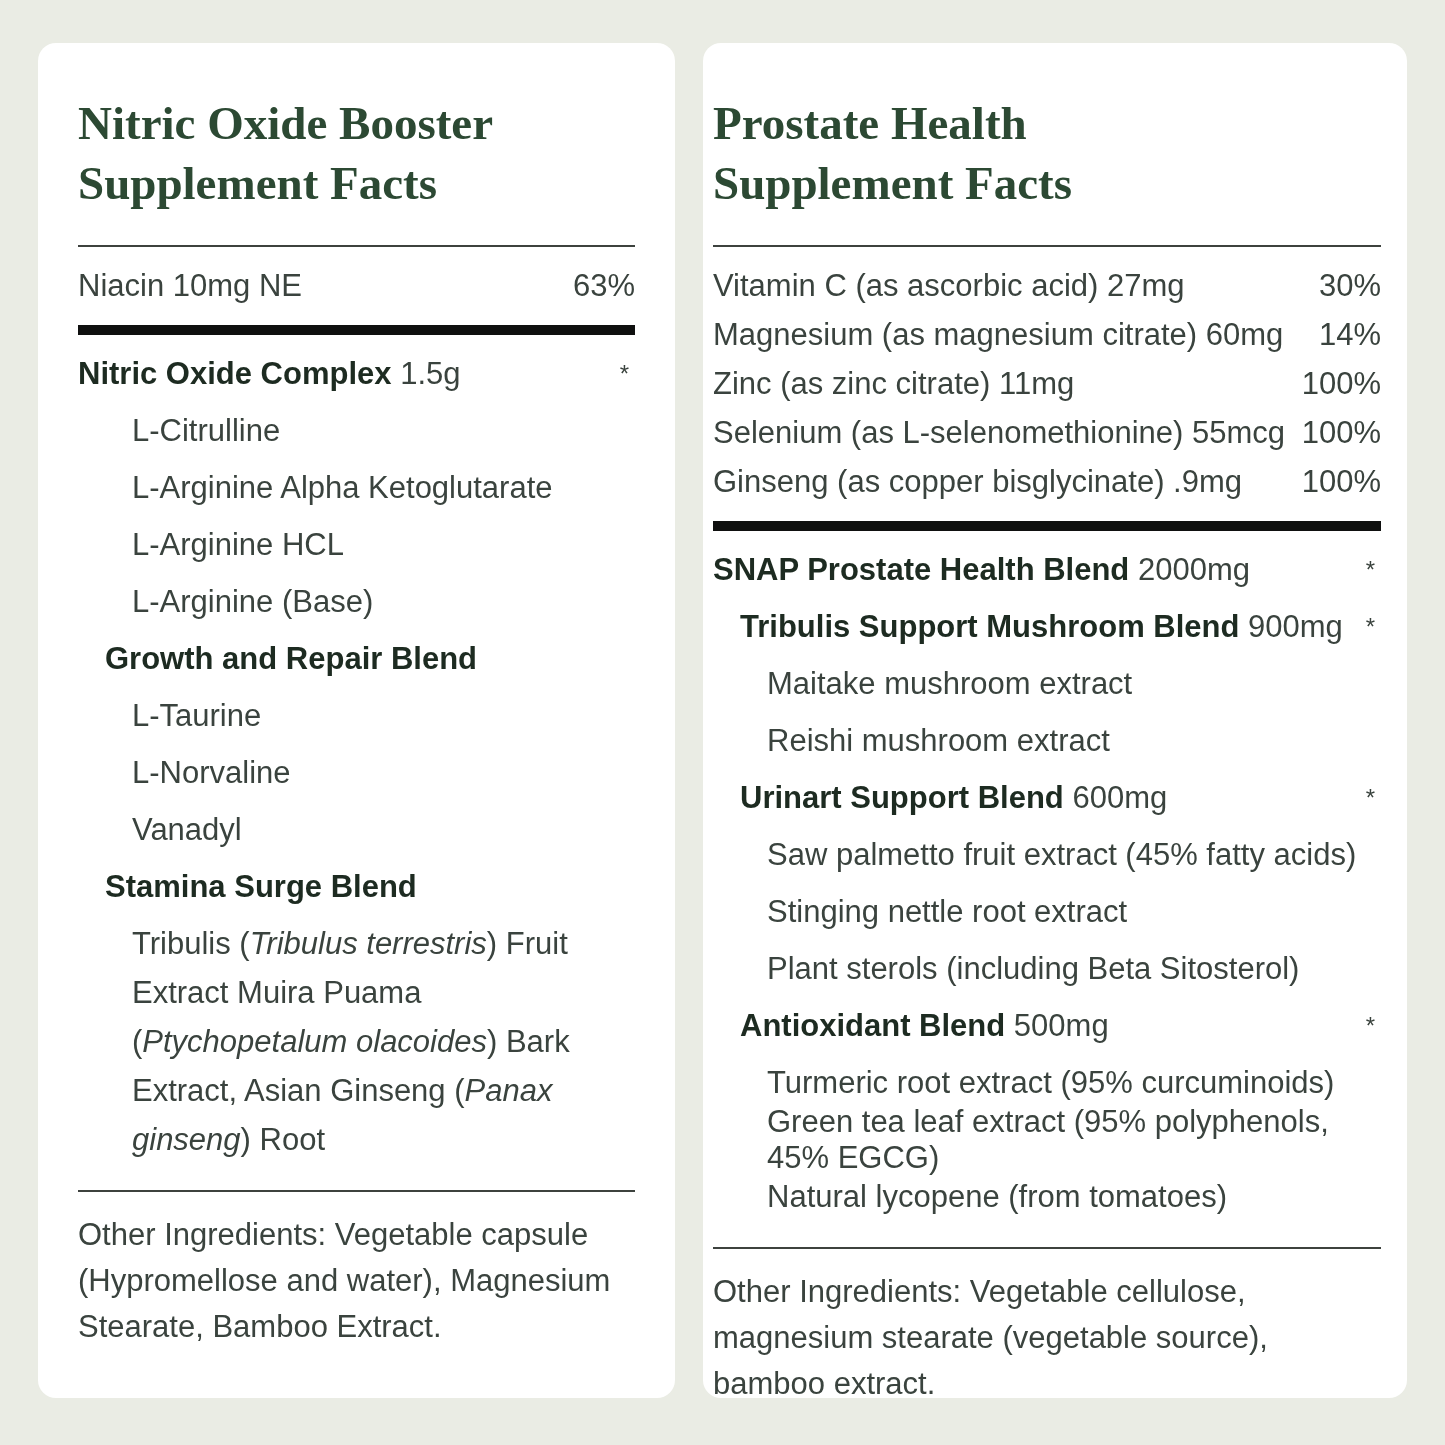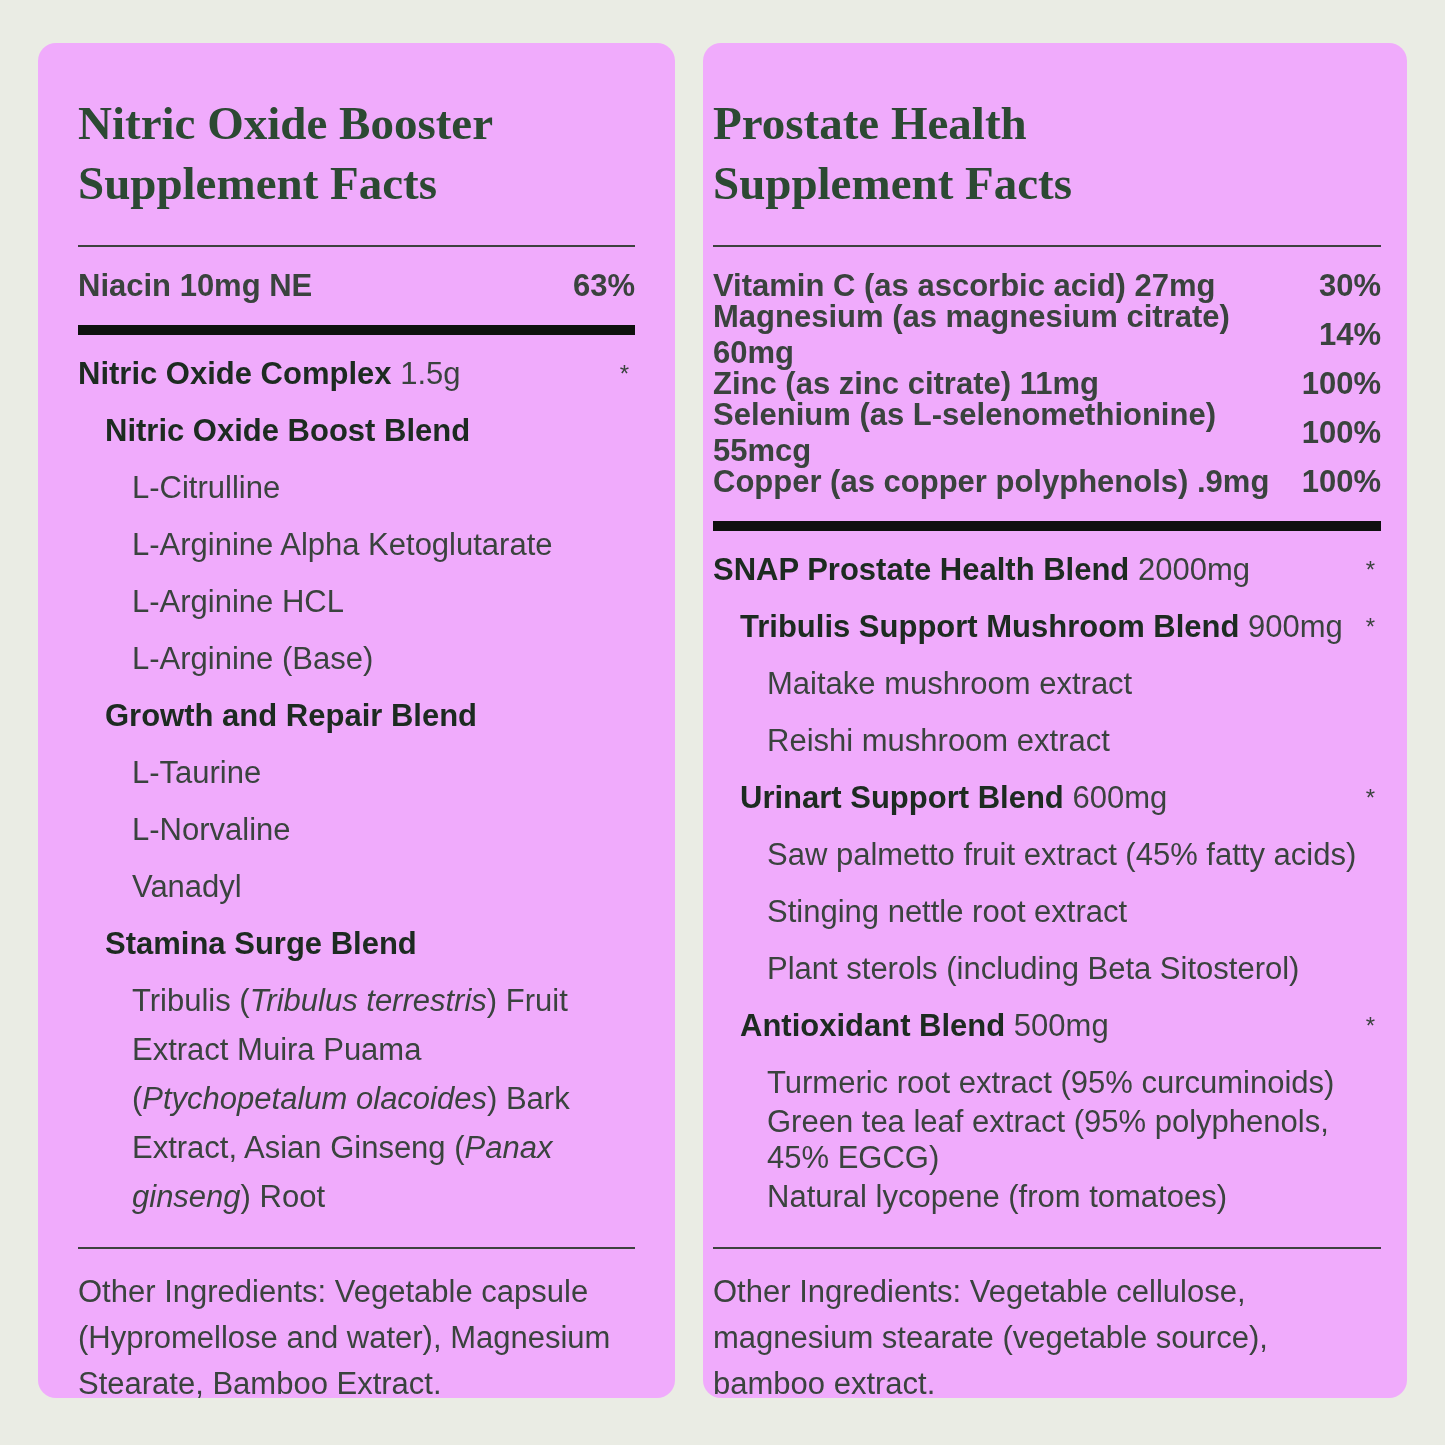--- a/index.html
+++ b/index.html
@@ -6,35 +6,35 @@
   body{
     width:1445px;height:1445px;
     background:#eaece4;
     font-family:"Liberation Sans", sans-serif;
     color:#3a433e;
     -webkit-font-smoothing:antialiased;
   }
   .page{position:relative;width:1445px;height:1445px;overflow:hidden;}
   .card{
     position:absolute;top:43px;height:1355px;
-    background:#f0abfc;border-radius:18px;box-sizing:border-box;
+    background:#ffffff;border-radius:18px;box-sizing:border-box;
     overflow:hidden;
   }
   .card-left{left:38px;width:637px;padding:50px 40px 0 40px;}
   .card-right{left:703px;width:704px;padding:50px 26px 0 10px;}
   .title{
     font-family:"Liberation Serif", serif;
     font-weight:700;
     font-size:47px;
     line-height:60px;
     color:#2c4933;
     margin:0;
   }
   .thin-rule{height:0;border:0;border-top:2px solid #3d423e;margin:32px 0 0 0;}
-  .nrows{padding:14px 0 15px 0;font-weight:bold;}
+  .nrows{padding:14px 0 15px 0;}
   .nrow{
     display:flex;justify-content:space-between;align-items:center;
     height:49px;font-size:31px;color:#3a433e;
   }
   .thick-bar{height:10px;background:#0f100f;margin:0 0 14px 0;}
   .brow{
     display:flex;justify-content:space-between;align-items:center;
     height:49px;font-size:31px;color:#3a433e;margin-top:8px;
   }
   .brow.para{height:auto;align-items:flex-start;}
@@ -66,23 +66,20 @@
         <div class="nrow">
           <span>Niacin 10mg NE</span>
           <span>63%</span>
         </div>
       </div>
     <div class="thick-bar"></div>
     <div class="brows">
         <div class="brow blend0">
           <div class="bleft"><span class="bname">Nitric Oxide Complex</span>&nbsp;<span class="bamount">1.5g</span></div>
           <span class="ast">*</span>
-        </div>
-        <div class="brow blend1">
-          <div class="bleft"><span class="bname">Nitric Oxide Boost Blend</span></div>
         </div>
         <div class="brow item">
           <div class="bleft">L-Citrulline</div>
         </div>
         <div class="brow item">
           <div class="bleft">L-Arginine Alpha Ketoglutarate</div>
         </div>
         <div class="brow item">
           <div class="bleft">L-Arginine HCL</div>
         </div>
@@ -129,21 +126,21 @@
         </div>
         <div class="nrow">
           <span>Zinc (as zinc citrate) 11mg</span>
           <span>100%</span>
         </div>
         <div class="nrow">
           <span>Selenium (as L-selenomethionine) 55mcg</span>
           <span>100%</span>
         </div>
         <div class="nrow">
-          <span>Copper (as copper polyphenols) .9mg</span>
+          <span>Ginseng (as copper bisglycinate) .9mg</span>
           <span>100%</span>
         </div>
       </div>
     <div class="thick-bar"></div>
     <div class="brows">
         <div class="brow blend0">
           <div class="bleft"><span class="bname">SNAP Prostate Health Blend</span>&nbsp;<span class="bamount">2000mg</span></div>
           <span class="ast">*</span>
         </div>
         <div class="brow blend1">

